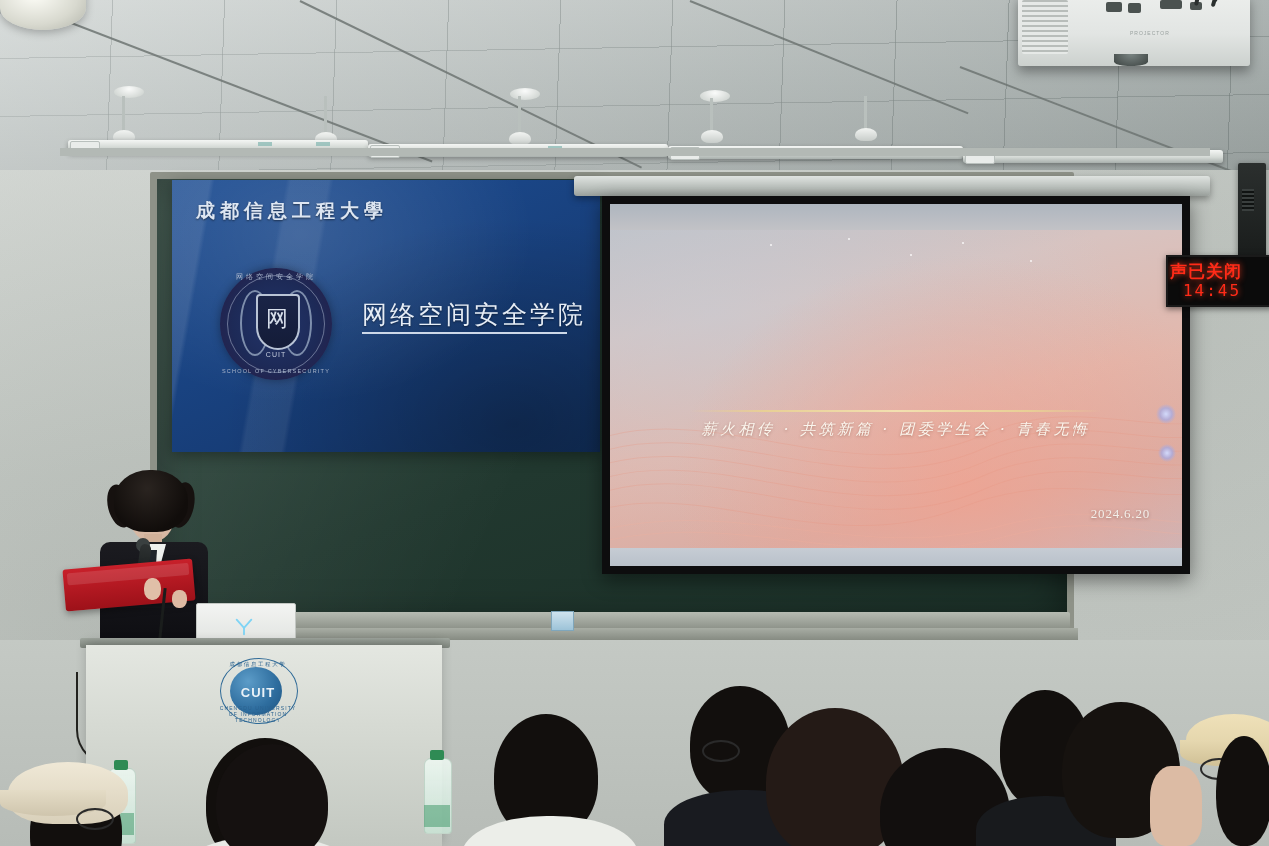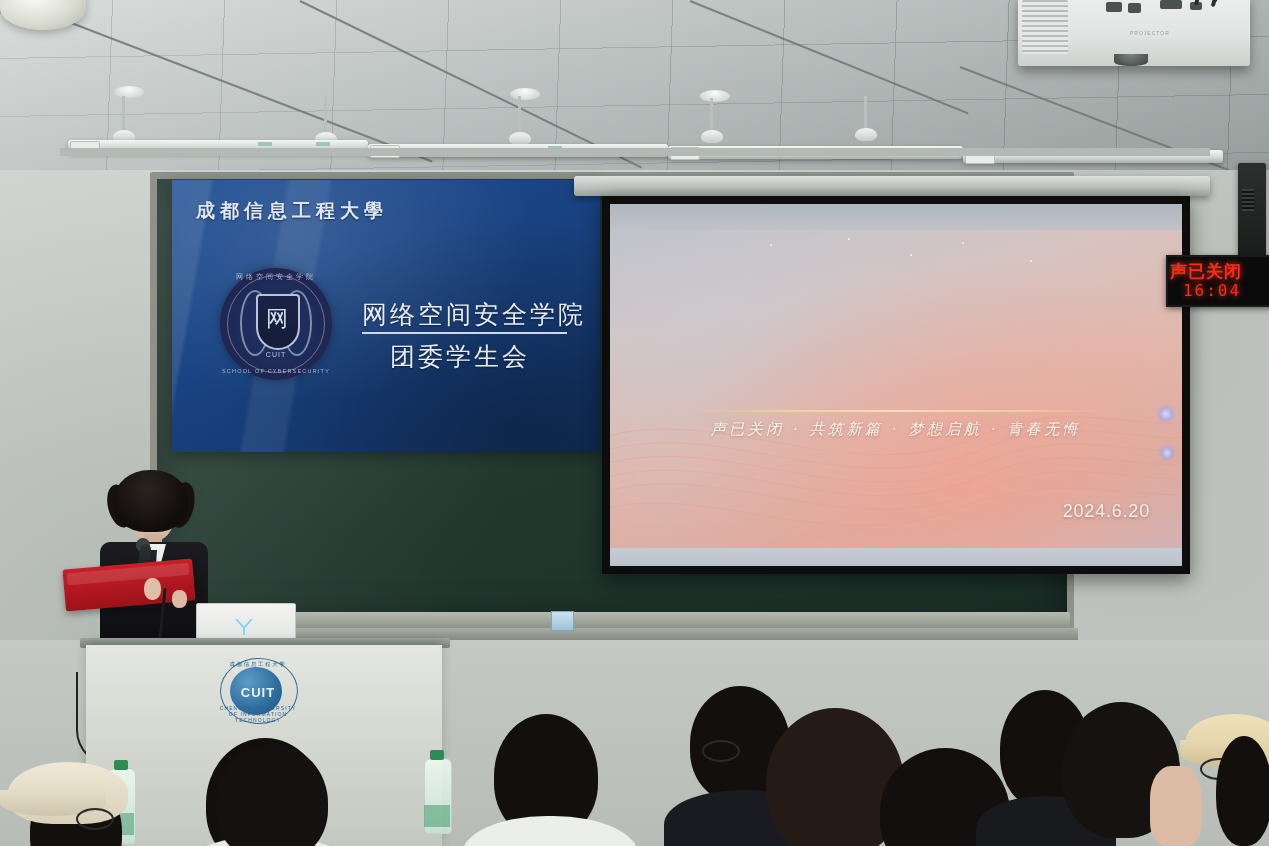--- a/index.html
+++ b/index.html
@@ -120,22 +120,22 @@
     font-family:"DejaVu Sans",sans-serif;text-shadow:0 1px 3px rgba(90,50,40,.55);}
   .slide-title{position:absolute;left:0;top:130px;width:100%;text-align:center;
     font-size:52px;letter-spacing:9px;color:#f4f3dc;font-family:"DejaVu Serif",serif;font-weight:700;
     text-shadow:0 2px 6px rgba(120,60,45,.5),0 0 16px rgba(255,240,200,.35);
     font-style:italic;}
   .title-rule{position:absolute;left:14%;top:206px;width:72%;height:2px;
     background:linear-gradient(90deg,transparent,#e8cf95 18%,#f2e0b0 50%,#e8cf95 82%,transparent);}
   .slide-sub{position:absolute;left:0;top:216px;width:100%;text-align:center;
     font-size:15px;letter-spacing:3.5px;color:#fbf6ee;font-family:"DejaVu Serif",serif;font-style:italic;
     text-shadow:0 1px 3px rgba(120,70,55,.45);}
-  .slide-date{position:absolute;right:32px;bottom:44px;font-size:18px;color:#f3efea;letter-spacing:.8px;
-    font-family:Liberation Sans, sans-serif;text-shadow:0 1px 3px rgba(110,70,60,.5);}
+  .slide-date{position:absolute;right:32px;bottom:44px;font-size:13px;color:#f3efea;letter-spacing:.8px;
+    font-family:Liberation Serif, serif;text-shadow:0 1px 3px rgba(110,70,60,.5);}
   .glare{position:absolute;border-radius:50%;
     background:radial-gradient(circle,rgba(210,220,255,.95) 0%,rgba(150,170,245,.6) 42%,rgba(150,170,245,0) 72%);}
   
   .led{position:absolute;left:1166px;top:255px;width:103px;height:48px;
     background:#0b0b0b;border:2px solid #1a1a1a;box-shadow:0 2px 6px rgba(0,0,0,.5);overflow:hidden;}
   .led-l1{position:absolute;left:2px;top:3px;width:100%;font-size:17px;color:#ff2b18;letter-spacing:1px;
     font-family:"DejaVu Sans",sans-serif;font-weight:700;text-shadow:0 0 6px rgba(255,60,30,.9);}
   .led-l2{position:absolute;left:0;top:24px;width:88px;text-align:center;font-size:16px;color:#ff2b18;
     letter-spacing:2px;font-family:"DejaVu Sans Mono",monospace;text-shadow:0 0 6px rgba(255,60,30,.9);}
   .wall-speaker{position:absolute;left:1238px;top:163px;width:28px;height:98px;
@@ -287,37 +287,36 @@
       <div class="crest-top">网络空间安全学院</div>
       <div class="crest-leaf" style="left:20px;"></div>
       <div class="crest-leaf" style="right:20px;"></div>
       <div class="crest-shield"></div>
       <div class="crest-net">网</div>
       <div class="crest-cuit">CUIT</div>
       <div class="crest-bot">SCHOOL OF CYBERSECURITY</div>
     </div>
     <div class="banner-l1">网络空间安全学院</div>
     <div class="banner-rule"></div>
-    <div class="banner-l2">团委学生会</div>
   </div>
 
   <div class="screen-case"></div>
   <div class="screen-frame">
     <div class="slide">
       <div class="slide-top-band"></div>
 
       <div class="sparkle" style="left:160px;top:40px;"></div>
       <div class="sparkle" style="left:238px;top:34px;"></div>
       <div class="sparkle" style="left:300px;top:50px;"></div>
       <div class="sparkle" style="left:352px;top:38px;"></div>
       <div class="sparkle" style="left:420px;top:56px;"></div>
 
 
       <div class="title-rule"></div>
-      <div class="slide-sub">声已关闭 · 共筑新篇 · 梦想启航 · 青春无悔</div>
+      <div class="slide-sub">薪火相传 · 共筑新篇 · 团委学生会 · 青春无悔</div>
 
       <svg class="slide-waves" viewBox="0 0 600 200" preserveAspectRatio="none">
         <g fill="none" stroke="rgba(232,150,130,.55)" stroke-width="1">
           <path d="M0,78 C120,18 250,128 380,66 C470,22 540,70 600,48"></path>
           <path d="M0,92 C120,32 250,142 380,80 C470,36 540,84 600,62"></path>
           <path d="M0,106 C120,46 250,156 380,94 C470,50 540,98 600,76"></path>
           <path d="M0,120 C120,60 250,170 380,108 C470,64 540,112 600,90"></path>
           <path d="M0,134 C120,74 250,184 380,122 C470,78 540,126 600,104"></path>
           <path d="M0,150 C110,100 230,196 360,140 C460,96 540,142 600,120"></path>
         </g>
@@ -332,21 +331,21 @@
     </div>
   </div>
   <div class="glare" style="left:1156px;top:404px;width:20px;height:20px;"></div>
   <div class="glare" style="left:1158px;top:444px;width:18px;height:18px;"></div>
 
   <div class="wall-speaker">
     <div class="spk-grille"></div>
   </div>
   <div class="led">
     <div class="led-l1">声已关闭</div>
-    <div class="led-l2">16:04</div>
+    <div class="led-l2">14:45</div>
   </div>
   <div class="socket" style="left:955px;top:762px;">
     <i style="left:4px;top:7px;width:5px;height:2px;"></i>
     <i style="left:11px;top:7px;width:5px;height:2px;"></i>
     <i style="left:8px;top:13px;width:2px;height:6px;"></i>
   </div>
 
   <div class="person">
     <div class="p-hair2"></div>
     <div class="p-hair3"></div>

